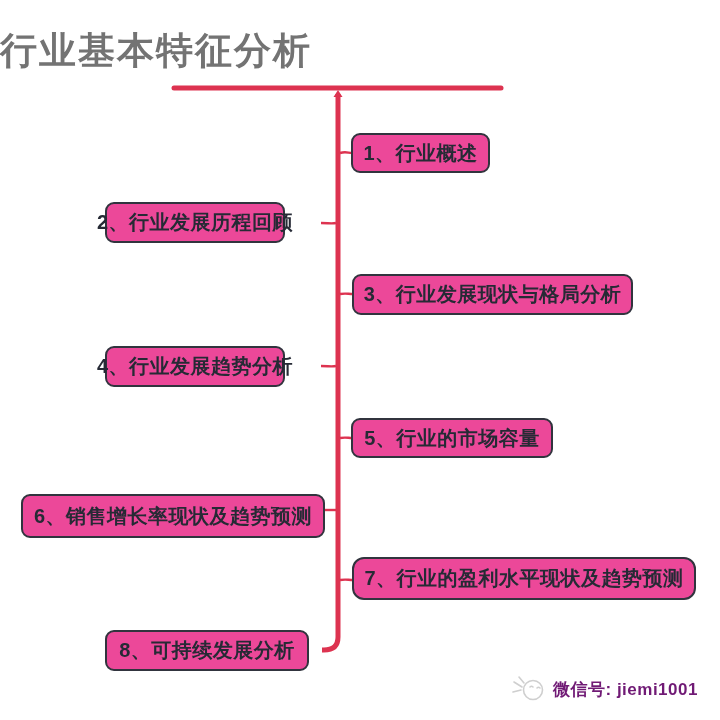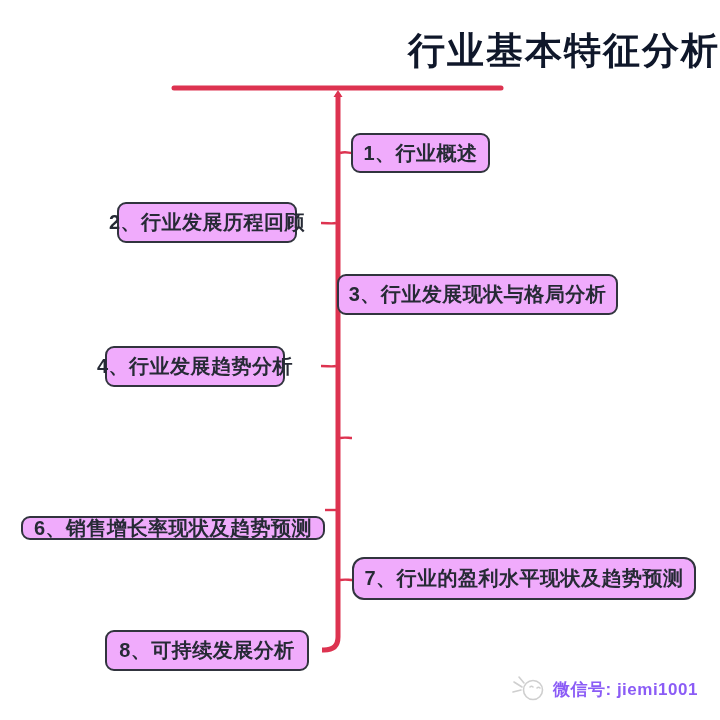--- a/index.html
+++ b/index.html
@@ -2,44 +2,44 @@
 <html><head>
 <meta charset="utf-8">
 <style>
   html,body{margin:0;padding:0;}
   body{
     width:720px;height:720px;background:#ffffff;position:relative;overflow:hidden;
     font-family:"Liberation Sans","DejaVu Sans",sans-serif;
   }
   .canvas{position:absolute;inset:0;width:720px;height:720px;}
   .page-title{
-    position:absolute;top:26px;left:0;width:720px;text-align:right;
-    font-size:37px;font-weight:800;color:#0f172a;letter-spacing:2px;
+    position:absolute;top:26px;left:0;width:720px;text-align:left;
+    font-size:37px;font-weight:800;color:#737373;letter-spacing:2px;
     z-index:2;
   }
   svg.lines{position:absolute;left:0;top:0;z-index:1;}
   .node{
     position:absolute;box-sizing:border-box;z-index:3;
-    background:#f0abfc;border:2.5px solid #31343e;border-radius:9px;
+    background:#ec4899;border:2.5px solid #31343e;border-radius:9px;
     display:flex;align-items:center;justify-content:center;
     font-size:20px;font-weight:700;color:#262a35;white-space:nowrap;
     letter-spacing:0.5px;padding:0 8px;
   }
   .node-1{left:351px;top:133px;width:139px;height:40px;}
-  .node-2{left:117px;top:202px;width:180px;height:41px;}
-  .node-3{left:337px;top:274px;width:281px;height:41px;}
+  .node-2{left:105px;top:202px;width:180px;height:41px;}
+  .node-3{left:352px;top:274px;width:281px;height:41px;}
   .node-4{left:105px;top:346px;width:180px;height:41px;}
   .node-5{left:351px;top:418px;width:202px;height:40px;}
-  .node-6{left:21px;top:516px;width:304px;height:24px;}
+  .node-6{left:21px;top:494px;width:304px;height:44px;}
   .node-7{left:352px;top:557px;width:344px;height:43px;border-radius:12px;}
   .node-8{left:105px;top:630px;width:204px;height:41px;}
   .watermark{
     position:absolute;left:510px;top:674px;z-index:2;
     display:flex;align-items:center;gap:7px;
-    color:#8b5cf6;font-size:17px;font-weight:600;letter-spacing:0.5px;
+    color:#701a75;font-size:17px;font-weight:600;letter-spacing:0.5px;
   }
   .watermark .wm-icon{display:inline-flex;}
 </style>
 </head>
 <body>
 
 <div class="canvas">
 
   <div class="page-title">行业基本特征分析</div>
 
@@ -57,20 +57,21 @@
     <path d="M321,366 C328,366 332,367 336,366" fill="none" stroke="#dd3350" stroke-width="2.4"></path>
     <path d="M340,438 C346,437 348,438 352,438" fill="none" stroke="#dd3350" stroke-width="2.4"></path>
     <path d="M325,510 C330,510 333,510 336,510" fill="none" stroke="#dd3350" stroke-width="2.4"></path>
     <path d="M340,580 C346,579 348,580 353,580" fill="none" stroke="#dd3350" stroke-width="2.4"></path>
   </svg>
 
   <div class="node node-1">1、行业概述</div>
   <div class="node node-2">2、行业发展历程回顾</div>
   <div class="node node-3">3、行业发展现状与格局分析</div>
   <div class="node node-4">4、行业发展趋势分析</div>
+  <div class="node node-5">5、行业的市场容量</div>
   <div class="node node-6">6、销售增长率现状及趋势预测</div>
   <div class="node node-7">7、行业的盈利水平现状及趋势预测</div>
   <div class="node node-8">8、可持续发展分析</div>
 
   <div class="watermark">
     <span class="wm-icon">
       <svg width="36" height="30" viewBox="0 0 36 30">
         <g stroke="#cfcfcf" stroke-width="1.6" fill="none" stroke-linecap="round">
           <circle cx="23" cy="16" r="9.5"></circle>
           <path d="M4,8 L12,13"></path>

